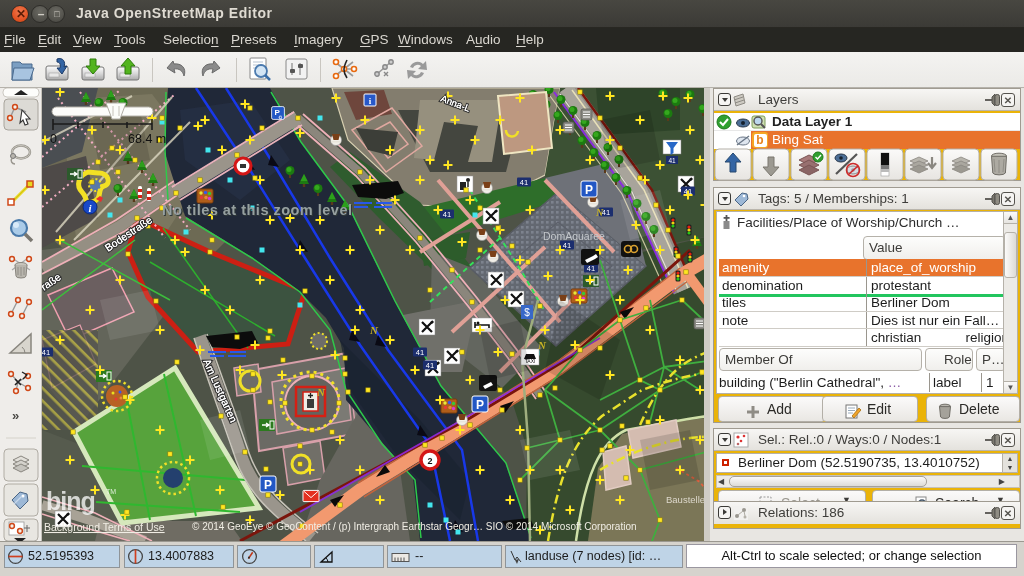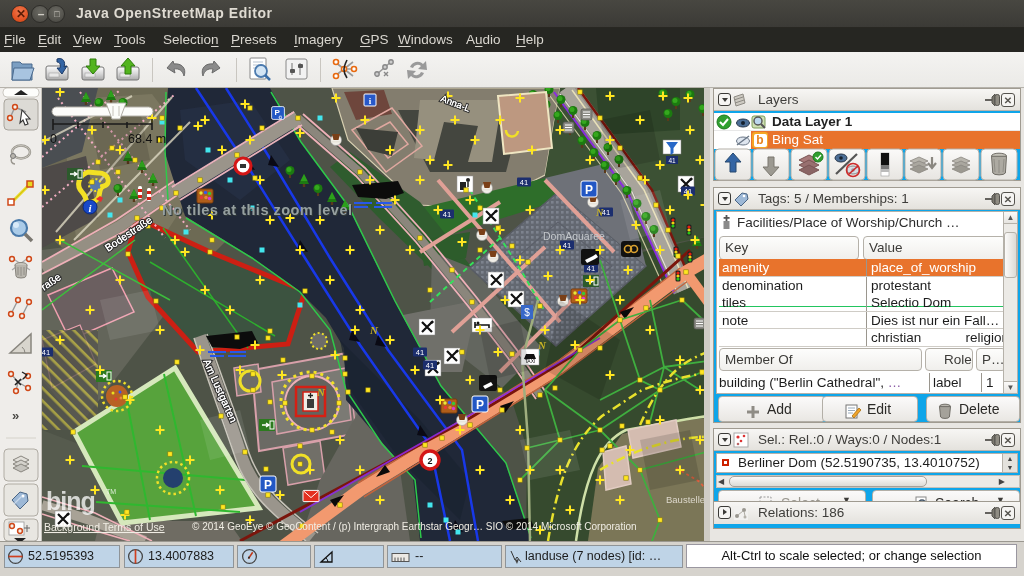--- a/index.html
+++ b/index.html
@@ -16,21 +16,21 @@
 #menubar{left:0;top:28px;width:1024px;height:24px;background:#262622;color:#d9d6cf;font-size:13.5px;line-height:24px}
 #menubar span{position:absolute;top:0}
 #menubar u{text-decoration:underline;text-underline-offset:2px}
 
 #toolbar{left:0;top:52px;width:1024px;height:36px;background:linear-gradient(#f4f3f1,#ebeae7);border-bottom:1px solid #b5b2ab}
 .tsep{position:absolute;top:6px;width:1px;height:24px;background:#c9c6c0}
 
 #lefttools{left:0;top:88px;width:42px;height:453px;background:#efedea;border-right:1px solid #c5c2bb}
 
 #rightpanel{left:710px;top:88px;width:314px;height:453px;background:#e8e6e2}
-.panel{position:absolute;left:3px;width:308px;background:#0ea5e9;border:1px solid #a09b91}
+.panel{position:absolute;left:3px;width:308px;background:#eab308;border:1px solid #a09b91}
 .phead{position:relative;height:22px;background:linear-gradient(#f7f6f4,#e4e2dd);border-bottom:1px solid #b9b5ad;color:#3e3d3a;font-size:13.5px;line-height:22px}
 .collapse{position:absolute;left:4px;top:4px;width:13px;height:13px;border:1.5px solid #3a3936;border-radius:3px;background:#f5f4f2}
 .collapse:after{content:"";position:absolute;left:2.5px;top:4px;border:3.5px solid transparent;border-top:4.5px solid #3a3936}
 .collapse.right:after{left:4px;top:2px;border:3.5px solid transparent;border-left:4.5px solid #3a3936}
 .pin{position:absolute;top:3px;width:16px;height:16px}
 .closebox{position:absolute;top:4px;width:14px;height:14px;border:1.5px solid #55534e;border-radius:3px;background:#f5f4f2;color:#55534e;font:bold 10px "Liberation Sans",sans-serif;text-align:center;line-height:13px}
 .hbtn{position:absolute;height:26px;border:1px solid #b3afa7;border-radius:4px;background:linear-gradient(#fbfafa,#e9e7e3)}
 
 .trow{position:absolute;left:0;width:290px;height:13.5px;font-size:13.5px;color:#1c1c1c;line-height:13.5px;white-space:nowrap;overflow:hidden}
 
@@ -1117,27 +1117,26 @@
     </div>
     <div style="position:absolute;top:23px;left:2px;width:292px;height:183px;background:#fff;border:1px solid #b5b1a9">
 
       <svg class="pin" style="left:3px;top:2px;width:13px;height:16px" viewBox="0 0 13 16">
           <rect x="3.5" y="7" width="6" height="8" fill="#8a8a8a"></rect>
           <rect x="5.6" y="1" width="1.8" height="6" fill="#555"></rect>
           <rect x="3.6" y="3" width="6" height="1.8" fill="#555"></rect>
         </svg>
       <div style="position:absolute;left:20px;top:3px;font-size:13.5px;color:#2c2c2c;white-space:nowrap">Facilities/Place of Worship/Church …</div>
 
-      <div style="position:absolute;left:2px;top:24px;width:140px;height:24px;border:1px solid #b5b1a9;border-radius:4px;background:linear-gradient(#fdfdfc,#f0efec);font-size:13.5px;color:#3c3b38;line-height:22px;padding-left:5px">Key</div>
       <div style="position:absolute;left:146px;top:24px;width:143px;height:24px;border:1px solid #b5b1a9;border-radius:4px;background:linear-gradient(#fdfdfc,#f0efec);font-size:13.5px;color:#3c3b38;line-height:22px;padding-left:5px">Value</div>
 
       <div id="tagrows" style="position:absolute;left:2px;top:47px;width:290px">
           <div class="trow" style="top:0.0px;height:17.6px;line-height:17.6px;border-bottom:1px solid #cfccc6;background:#e8732c;color:#fff;"><span style="padding-left:3px">amenity</span><span style="position:absolute;left:147px;border-left:1px solid #9a968e;padding-left:4px;color:#fff">place_of_worship</span></div>
-          <div class="trow" style="top:17.6px;height:30px;line-height:17.6px;border-bottom:1px solid #22c55e;"><span style="padding-left:3px">denomination</span><span style="position:absolute;left:147px;border-left:1px solid #9a968e;padding-left:4px;color:#1c1c1c">protestant</span></div>
-          <div class="trow" style="top:35.2px;height:17.6px;line-height:17.6px;border-bottom:1px solid #cfccc6;"><span style="padding-left:3px">tiles</span><span style="position:absolute;left:147px;border-left:1px solid #9a968e;padding-left:4px;color:#1c1c1c">Selectio Dom</span></div>
+          <div class="trow" style="top:17.6px;height:20px;line-height:17.6px;border-bottom:3px solid #22c55e;"><span style="padding-left:3px">denomination</span><span style="position:absolute;left:147px;border-left:1px solid #9a968e;padding-left:4px;color:#1c1c1c">protestant</span></div>
+          <div class="trow" style="top:35.2px;height:17.6px;line-height:17.6px;border-bottom:1px solid #cfccc6;"><span style="padding-left:3px">tiles</span><span style="position:absolute;left:147px;border-left:1px solid #9a968e;padding-left:4px;color:#1c1c1c">Berliner Dom</span></div>
           <div class="trow" style="top:52.8px;height:17.6px;line-height:17.6px;border-bottom:1px solid #cfccc6;"><span style="padding-left:3px">note</span><span style="position:absolute;left:147px;border-left:1px solid #9a968e;padding-left:4px;color:#1c1c1c">Dies ist nur ein Fall…</span></div>
           <div class="trow" style="top:70.4px;height:17.6px;line-height:17.6px;border-bottom:1px solid #cfccc6;text-align:right;"><span style="padding-left:3px">religion</span><span style="position:absolute;left:147px;border-left:1px solid #9a968e;padding-left:4px;color:#1c1c1c">christian</span></div>
         </div>
 
       <div style="position:absolute;left:2px;top:136px;width:203px;height:23px;border:1px solid #b5b1a9;border-radius:4px;background:linear-gradient(#fdfdfc,#f0efec);font-size:13.5px;color:#3c3b38;line-height:21px;padding-left:5px">Member Of</div>
       <div style="position:absolute;left:208px;top:136px;width:48px;height:23px;border:1px solid #b5b1a9;border-radius:4px;background:linear-gradient(#fdfdfc,#f0efec);font-size:13.5px;color:#3c3b38;line-height:21px;padding-left:18px">Role</div>
       <div style="position:absolute;left:259px;top:136px;width:30px;height:23px;border:1px solid #b5b1a9;border-radius:4px;background:linear-gradient(#fdfdfc,#f0efec);font-size:13.5px;color:#3c3b38;line-height:21px;padding-left:5px">P…</div>
       <div style="position:absolute;left:2px;top:161px;width:290px;height:19px;font-size:13.5px;color:#1c1c1c;line-height:19px;white-space:nowrap">building ("Berlin Cathedral", <span style="color:#8a5ba5">…</span><span style="position:absolute;left:210px;border-left:1px solid #9a968e;padding-left:3px">label</span><span style="position:absolute;left:262px;border-left:1px solid #9a968e;padding-left:4px">1</span></div>
     </div>
 

